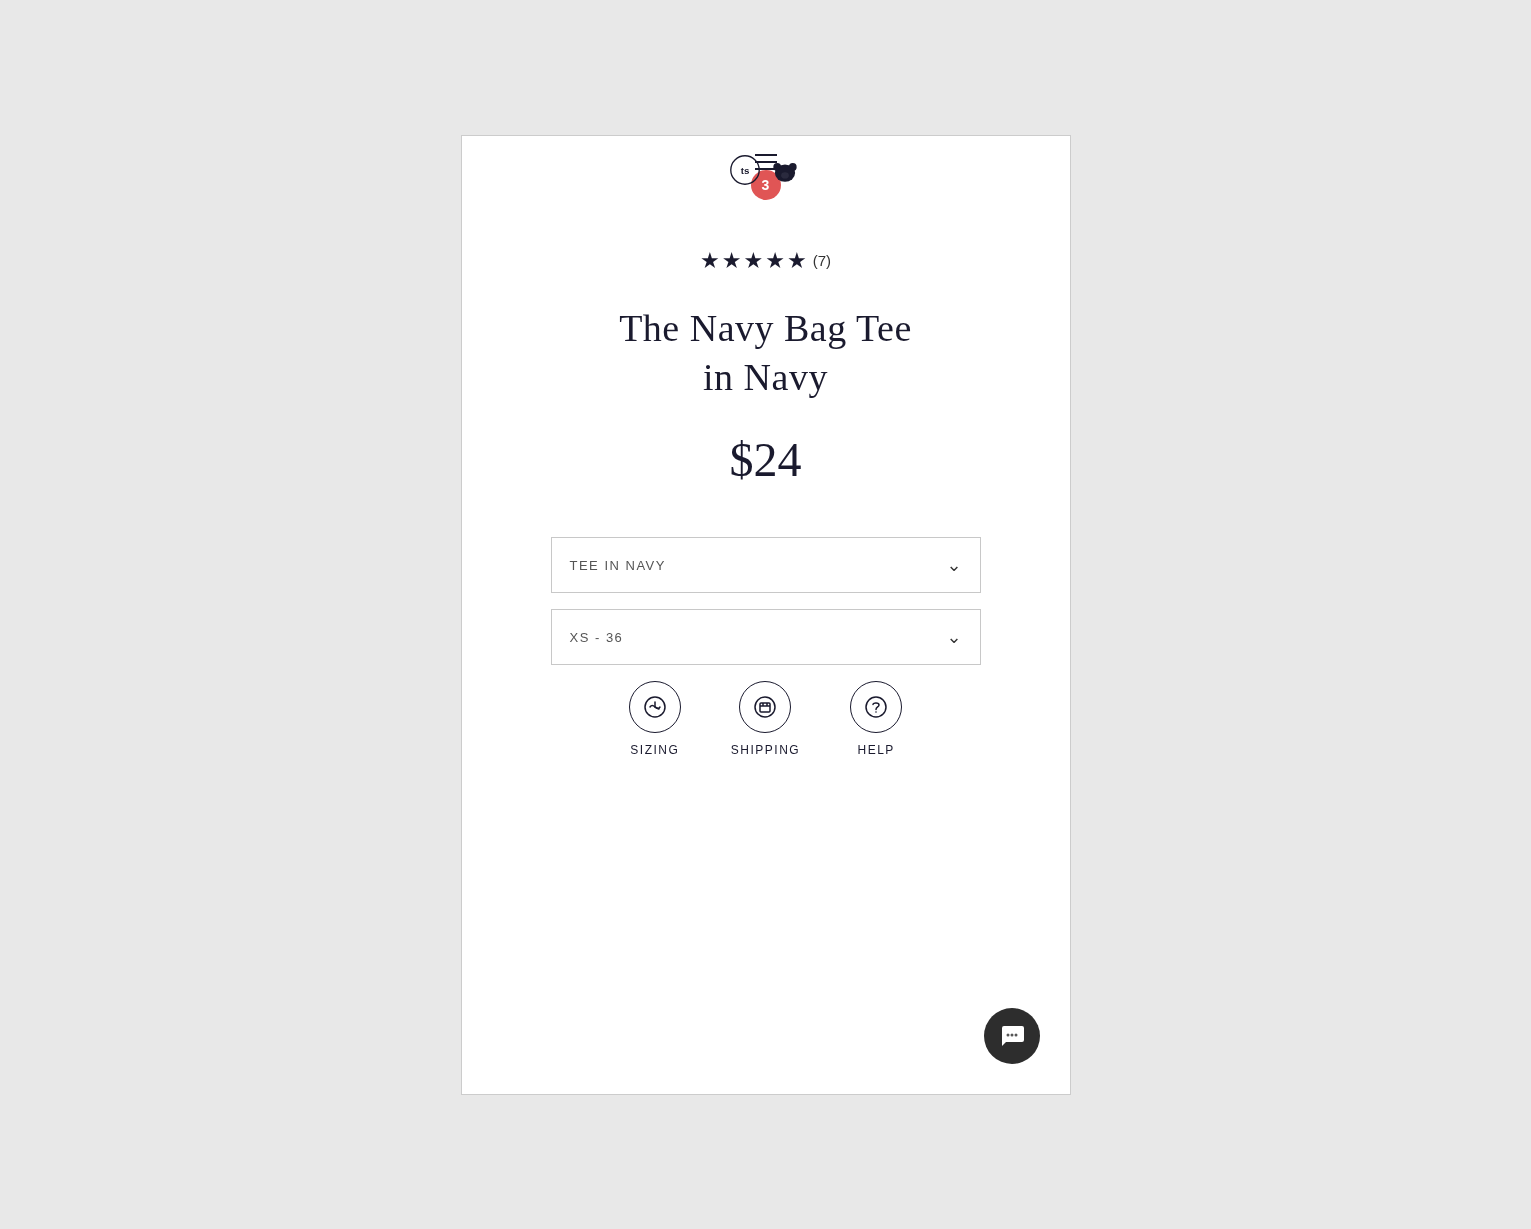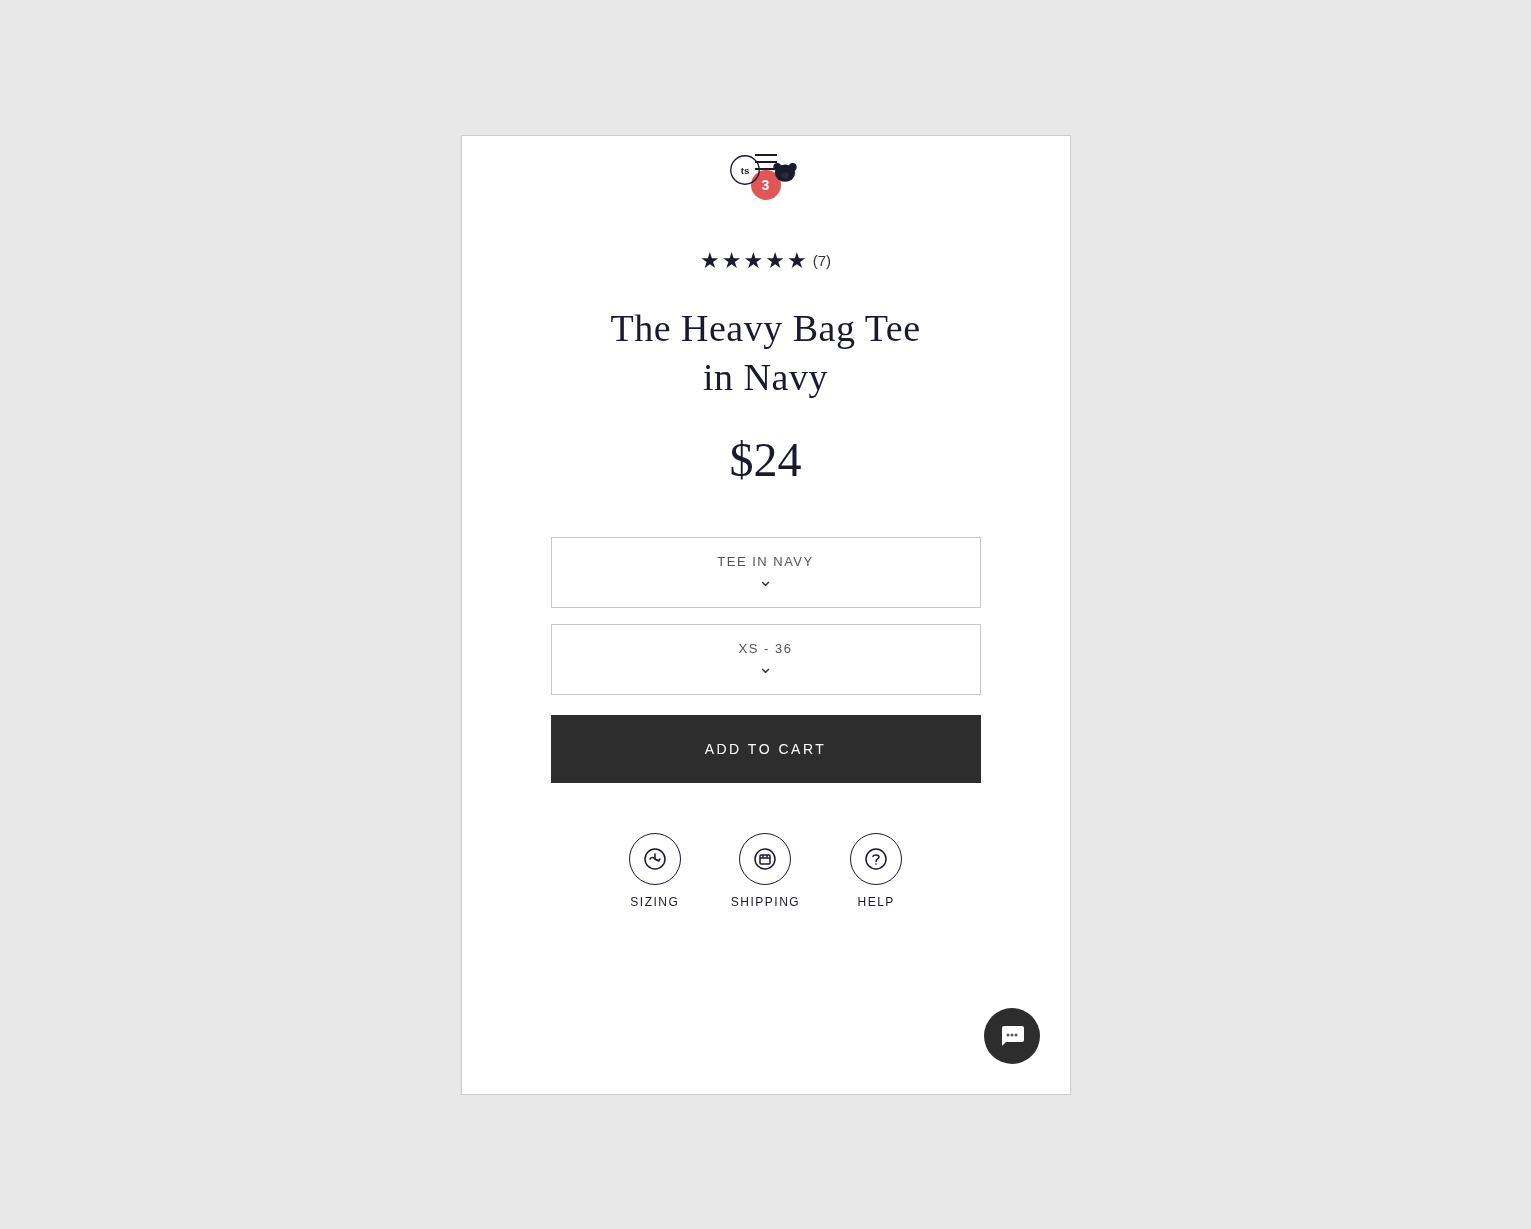--- a/index.html
+++ b/index.html
@@ -122,24 +122,23 @@
       width: 100%;
       max-width: 430px;
       margin-bottom: 16px;
     }
     .dropdown {
       width: 100%;
       border: 1.5px solid #c8c8c8;
       padding: 16px 18px;
       display: flex;
       align-items: center;
-      justify-content: center;
+      justify-content: space-between;
       cursor: pointer;
       background: #fff;
-      flex-direction: column;
     }
     .dropdown-label {
       font-family: Arial, sans-serif;
       font-size: 13px;
       letter-spacing: 1.5px;
       color: #555;
       text-transform: uppercase;
     }
     .chevron-down-icon {
       font-size: 18px;
@@ -252,41 +251,40 @@
         <span class="star">★</span>
         <span class="star">★</span>
         <span class="star">★</span>
         <span class="star">★</span>
         <span class="star">★</span>
       </div>
       <span class="rating-count">(7)</span>
     </div>
 
     <h1 class="product-title">
-      <span>The Heavy Bag Tee</span><br>
+      <span>The Navy Bag Tee</span><br>
       <span>in Navy</span>
     </h1>
 
     <div class="product-price">$24</div>
 
     <div class="dropdown-container">
       <div class="dropdown">
         <span class="dropdown-label">TEE IN NAVY</span>
         <span class="chevron-down-icon">⌄</span>
       </div>
     </div>
 
     <div class="dropdown-container">
       <div class="dropdown">
         <span class="dropdown-label">XS - 36</span>
         <span class="chevron-down-icon">⌄</span>
       </div>
     </div>
 
-    <button class="add-to-cart-btn">ADD TO CART</button>
 
     <div class="info-row">
 
       <div class="info-item">
         <div class="info-icon-circle">
           <svg viewBox="0 0 26 26" fill="none" stroke="#1a1a2e" stroke-width="1.5">
             <circle cx="13" cy="13" r="10"></circle>
             <path d="M13 8 L13 13 L17 15" stroke-linecap="round" stroke-linejoin="round"></path>
             <path d="M8 13 Q10 10 13 13 Q16 16 18 13" stroke-linecap="round" fill="none"></path>
           </svg>

